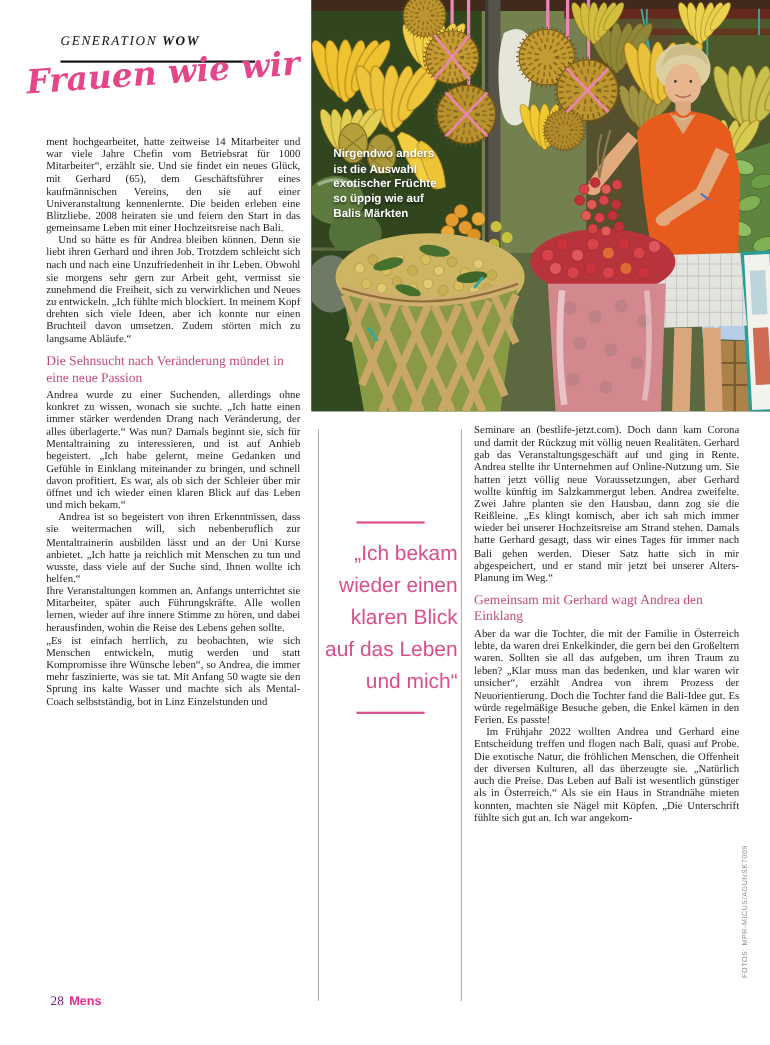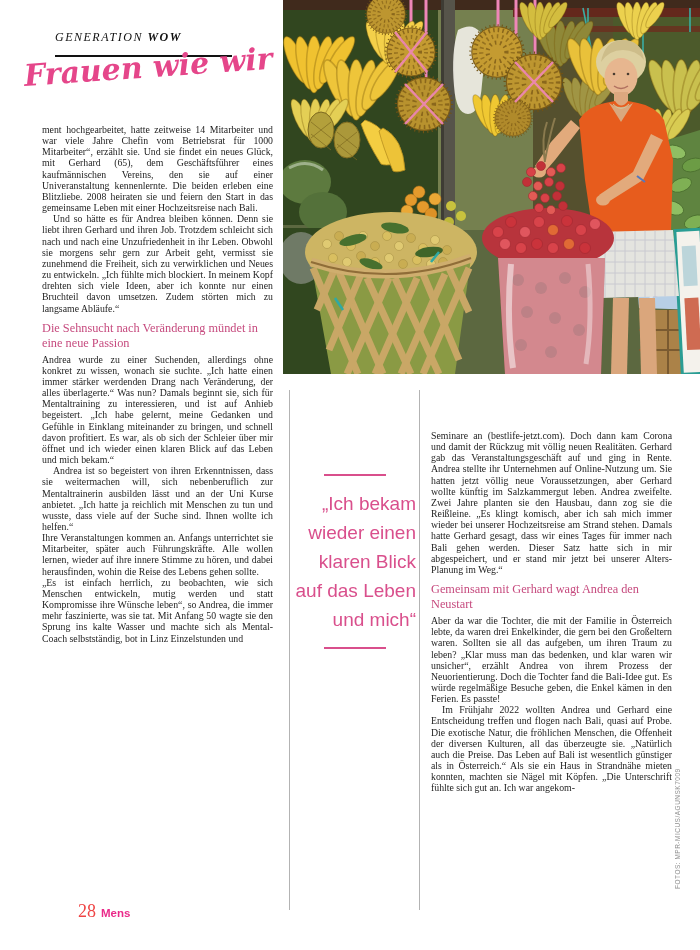--- a/index.html
+++ b/index.html
@@ -18,38 +18,38 @@
     transform:rotate(-4deg);transform-origin:left center;white-space:nowrap;}
   
   .photo{position:absolute;left:283px;top:0;width:417px;height:374px;overflow:hidden;background:#5c6840;}
   .photo svg{display:block;}
   .caption{position:absolute;left:20px;top:134px;width:106px;
     font-family:"Liberation Sans",sans-serif;font-weight:bold;font-size:10.5px;
     line-height:13.5px;color:#ffffff;text-shadow:0 1px 2px rgba(0,0,0,.55);}
   
   .col{position:absolute;text-align:justify;font-size:9.8px;line-height:11.15px;color:#1d1d1d;}
   .col1{left:42px;top:124px;width:231px;}
-  .col3{left:431px;top:386px;width:241px;margin-top:44px;}
+  .col3{left:431px;top:386px;width:241px;}
   .col p{margin:0;}
   .col p.ind{text-indent:11px;}
   .col h3{margin:7px 0 3px;font-size:12.3px;line-height:15px;color:#c64a7e;
     font-weight:normal;text-align:left;}
   
   .divider{position:absolute;top:390px;width:1px;height:520px;background:#b3b3b3;}
   .d1{left:289px;}
   .d2{left:419px;}
   
   .quote-col{position:absolute;left:294px;top:392px;width:122px;text-align:right;}
   .qrule{width:62px;height:2px;background:#d94f8c;margin:0 auto;}
   .qrule.top{margin-top:82px;margin-bottom:13px;}
   .qrule.bot{margin-top:13px;}
   .quote{font-family:"Liberation Sans",sans-serif;font-size:19px;line-height:29px;color:#d94f8c;}
   
   .footer{position:absolute;left:46px;top:901px;}
-  .page-num{font-size:18px;color:#ef4444;margin-left:32px;}
+  .page-num{font-size:12px;color:#701a75;}
   .magazine{font-family:"Liberation Sans",sans-serif;font-weight:bold;
     font-size:11.5px;color:#ea2a8a;margin-left:5px;}
   
   .credit{position:absolute;left:674px;top:889px;transform:rotate(-90deg);
     transform-origin:left top;font-family:"Liberation Sans",sans-serif;font-size:6.5px;
     letter-spacing:.5px;color:#8f8f8f;white-space:nowrap;}
 </style>
 </head>
 <body>
 
@@ -320,20 +320,21 @@
           <circle cx="277" cy="186" r="4.5" fill="#c23038"></circle>
         <circle cx="250" cy="196" r="4.5" fill="#e25b55"></circle>
           <circle cx="262" cy="198" r="4.5" fill="#d84248"></circle>
         <circle cx="274" cy="196" r="4.5" fill="#c23038"></circle>
           <circle cx="256" cy="208" r="4.5" fill="#d84248"></circle>
         <circle cx="268" cy="210" r="4.5" fill="#e25b55"></circle>
           <circle cx="280" cy="206" r="4.5" fill="#c23038"></circle>
       </g>
     </g>
   </svg>
+  <div class="caption">Nirgendwo anders ist die Auswahl exotischer Früchte so üppig wie auf Balis Märkten</div>
 </div>
 
 <div class="divider d1"></div>
 <div class="divider d2"></div>
 
 <div class="col col1">
   <p>ment hochgearbeitet, hatte zeitweise 14 Mitarbeiter und war viele Jahre Chefin vom Betriebsrat für 1000 Mitarbeiter“, erzählt sie. Und sie findet ein neues Glück, mit Gerhard (65), dem Geschäftsführer eines kaufmännischen Vereins, den sie auf einer Univeranstaltung kennenlernte. Die beiden erleben eine Blitzliebe. 2008 heiraten sie und feiern den Start in das gemeinsame Leben mit einer Hochzeitsreise nach Bali.</p>
   <p class="ind">Und so hätte es für Andrea bleiben können. Denn sie liebt ihren Gerhard und ihren Job. Trotzdem schleicht sich nach und nach eine Unzufriedenheit in ihr Leben. Obwohl sie morgens sehr gern zur Arbeit geht, vermisst sie zunehmend die Freiheit, sich zu verwirklichen und Neues zu entwickeln. „Ich fühlte mich blockiert. In meinem Kopf drehten sich viele Ideen, aber ich konnte nur einen Bruchteil davon umsetzen. Zudem störten mich zu langsame Abläufe.“</p>
   <h3>Die Sehnsucht nach Veränderung mündet in eine neue Passion</h3>
   <p>Andrea wurde zu einer Suchenden, allerdings ohne konkret zu wissen, wonach sie suchte. „Ich hatte einen immer stärker werdenden Drang nach Veränderung, der alles überlagerte.“ Was nun? Damals beginnt sie, sich für Mentaltraining zu interessieren, und ist auf Anhieb begeistert. „Ich habe gelernt, meine Gedanken und Gefühle in Einklang miteinander zu bringen, und schnell davon profitiert. Es war, als ob sich der Schleier über mir öffnet und ich wieder einen klaren Blick auf das Leben und mich bekam.“</p>
@@ -343,21 +344,21 @@
 </div>
 
 <div class="quote-col">
   <div class="qrule top"></div>
   <div class="quote">„Ich bekam wieder einen klaren Blick auf das Leben und mich“</div>
   <div class="qrule bot"></div>
 </div>
 
 <div class="col col3">
   <p>Seminare an (bestlife-jetzt.com). Doch dann kam Corona und damit der Rückzug mit völlig neuen Realitäten. Gerhard gab das Veranstaltungsgeschäft auf und ging in Rente. Andrea stellte ihr Unternehmen auf Online-Nutzung um. Sie hatten jetzt völlig neue Voraussetzungen, aber Gerhard wollte künftig im Salzkammergut leben. Andrea zweifelte. Zwei Jahre planten sie den Hausbau, dann zog sie die Reißleine. „Es klingt komisch, aber ich sah mich immer wieder bei unserer Hochzeitsreise am Strand stehen. Damals hatte Gerhard gesagt, dass wir eines Tages für immer nach Bali gehen werden. Dieser Satz hatte sich in mir abgespeichert, und er stand mir jetzt bei unserer Alters-Planung im Weg.“</p>
-  <h3>Gemeinsam mit Gerhard wagt Andrea den Neustart</h3>
+  <h3>Gemeinsam mit Gerhard wagt Andrea den Einklang</h3>
   <p>Aber da war die Tochter, die mit der Familie in Österreich lebte, da waren drei Enkelkinder, die gern bei den Großeltern waren. Sollten sie all das aufgeben, um ihren Traum zu leben? „Klar muss man das bedenken, und klar waren wir unsicher“, erzählt Andrea von ihrem Prozess der Neuorientierung. Doch die Tochter fand die Bali-Idee gut. Es würde regelmäßige Besuche geben, die Enkel kämen in den Ferien. Es passte!</p>
   <p class="ind">Im Frühjahr 2022 wollten Andrea und Gerhard eine Entscheidung treffen und flogen nach Bali, quasi auf Probe. Die exotische Natur, die fröhlichen Menschen, die Offenheit der diversen Kulturen, all das überzeugte sie. „Natürlich auch die Preise. Das Leben auf Bali ist wesentlich günstiger als in Österreich.“ Als sie ein Haus in Strandnähe mieten konnten, machten sie Nägel mit Köpfen. „Die Unterschrift fühlte sich gut an. Ich war angekom-</p>
 </div>
 
 <div class="footer">
   <span class="page-num">28</span><span class="magazine">Mens</span>
 </div>
 <div class="credit">FOTOS: MPR-MICUS/AGUNSK7009</div>
 
 </body></html>

